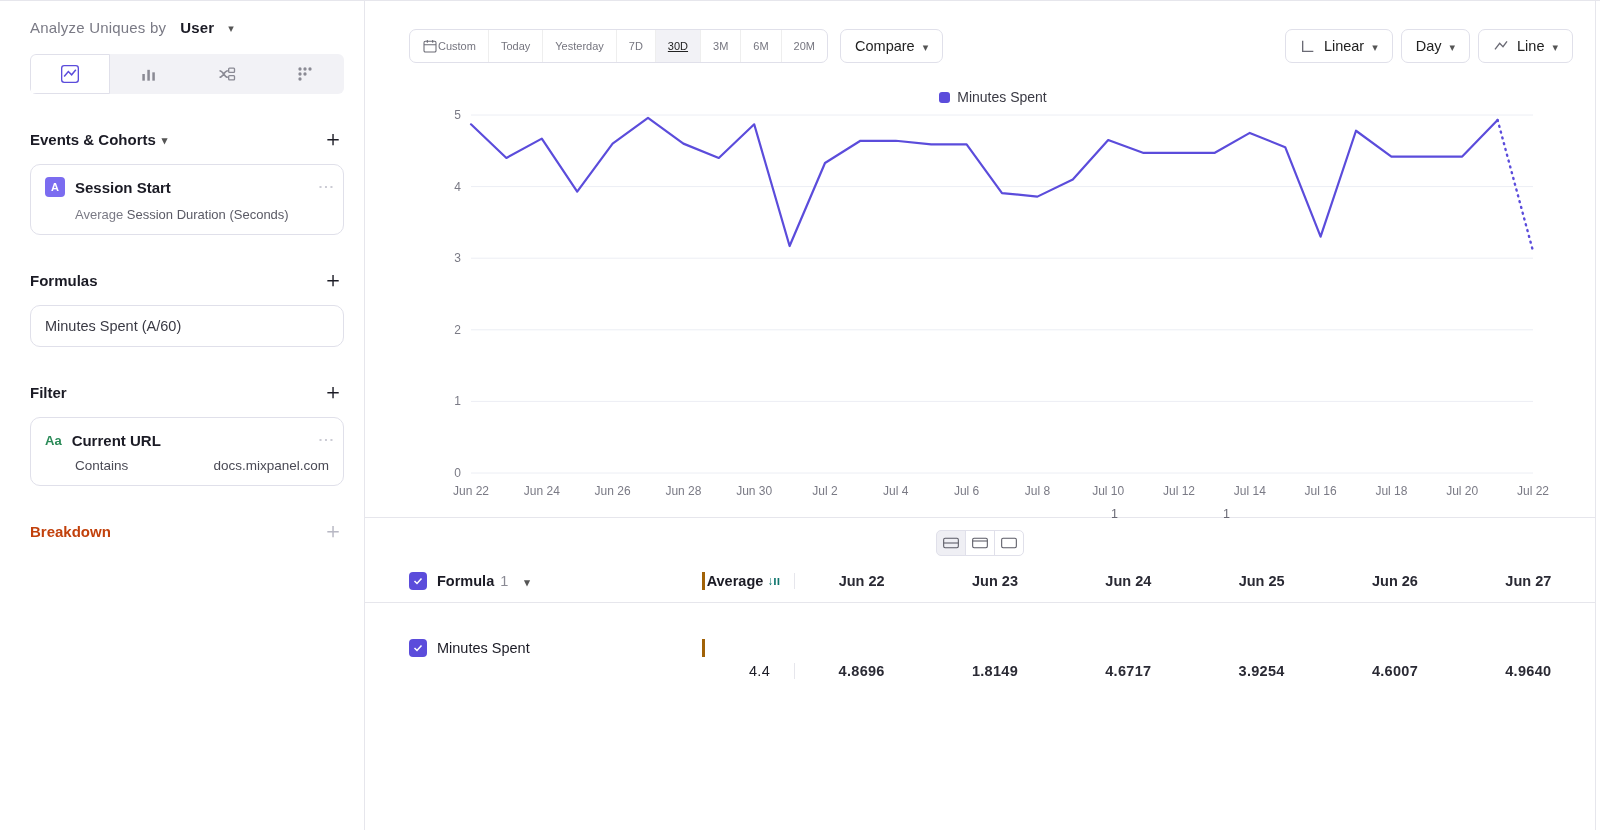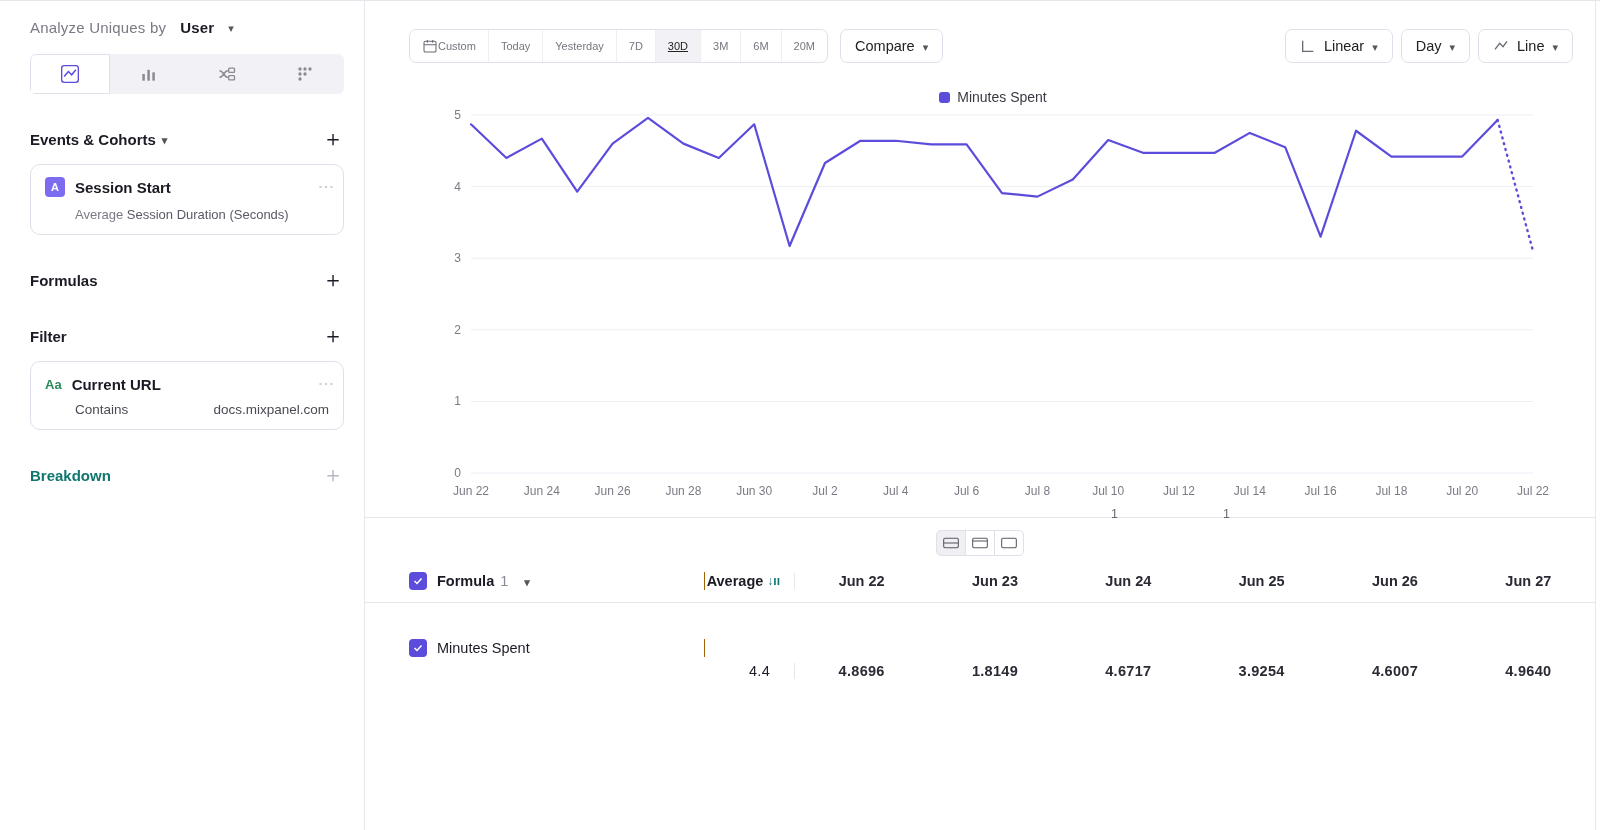--- a/index.html
+++ b/index.html
@@ -42,21 +42,21 @@
   .tabstrip .tab.active {
     background: #fff; border: 1px solid #e0e0ea; border-radius: 6px 0 0 0; color: #5b4cdb;
   }
   .tab svg { width: 20px; height: 20px; }
 
   .section-head {
     display: flex; align-items: center; justify-content: space-between;
     margin-top: 34px;
   }
   .section-head .label { font-weight: 600; font-size: 15px; display:flex; align-items:center; gap:6px; }
-  .section-head .label.dim { color: #0f766e; }
+  .section-head .label.dim { color: #c2410c; }
   .plus { font-size: 22px; line-height: 1; color: #1b1b25; font-weight: 300; }
   .plus.dim { color: #b8b8c4; }
 
   .card {
     margin-top: 14px;
     border: 1px solid #e0e0ea;
     border-radius: 10px;
     padding: 12px 14px;
     background: #fff;
   }
@@ -112,21 +112,21 @@
   }
   .viewsw .b:first-child{ border-radius:5px 0 0 5px; }
   .viewsw .b:last-child{ border-radius:0 5px 5px 0; }
   .viewsw .b.active{ background:#efeff4; }
   .viewsw svg{ width:16px; height:14px; color:#5a5a64; }
 
   .table { width:100%; font-size:14.5px; }
   .thead, .trow { display:flex; align-items:center; }
   .thead { border-bottom:1px solid #e6e6ec; padding:8px 0 12px; }
   .trow { padding:14px 0; }
-  .col-first { width:340px; padding-left:44px; display:flex; align-items:center; gap:10px; border-right:1px solid #a16207; }
+  .col-first { width:340px; padding-left:44px; display:flex; align-items:center; gap:10px; border-right:3px solid #a16207; }
   .col-avg { width:90px; text-align:right; padding-right:24px; border-right:1px solid #e6e6ec; }
   .thead .col-first { font-weight:600; }
   .thead .col-avg { font-weight:600; display:flex; align-items:center; justify-content:flex-end; gap:4px; padding-right:14px; }
   .col-d { flex:1; text-align:center; font-weight:700; color:#2a2a34; }
   .thead .col-d { font-weight:600; }
   .chk { width:18px; height:18px; border-radius:4px; background:#5b4cdb; display:flex; align-items:center; justify-content:center; }
   .chk svg{ width:12px; height:12px; color:#fff; }
   .formula-label { font-weight:600; }
   .formula-num { color:#8a8a94; font-weight:400; margin-left:2px; }
   .sorticon { font-size:12px; color:#0f766e; }
@@ -192,20 +192,23 @@
       </div>
       <div class="card-sub">
         <span>Average</span>
         <span class="b">Session Duration (Seconds)</span>
       </div>
     </div>
 
     <div class="section-head">
       <span class="label">Formulas</span>
       <span class="plus">＋</span>
+    </div>
+    <div class="card card-simple">
+      <span>Minutes Spent (A/60)</span>
     </div>
 
     <div class="section-head">
       <span class="label">Filter</span>
       <span class="plus">＋</span>
     </div>
     <div class="card">
       <div class="card-row1">
         <span class="badge green">Aa</span>
         <span class="card-title">Current URL</span>

